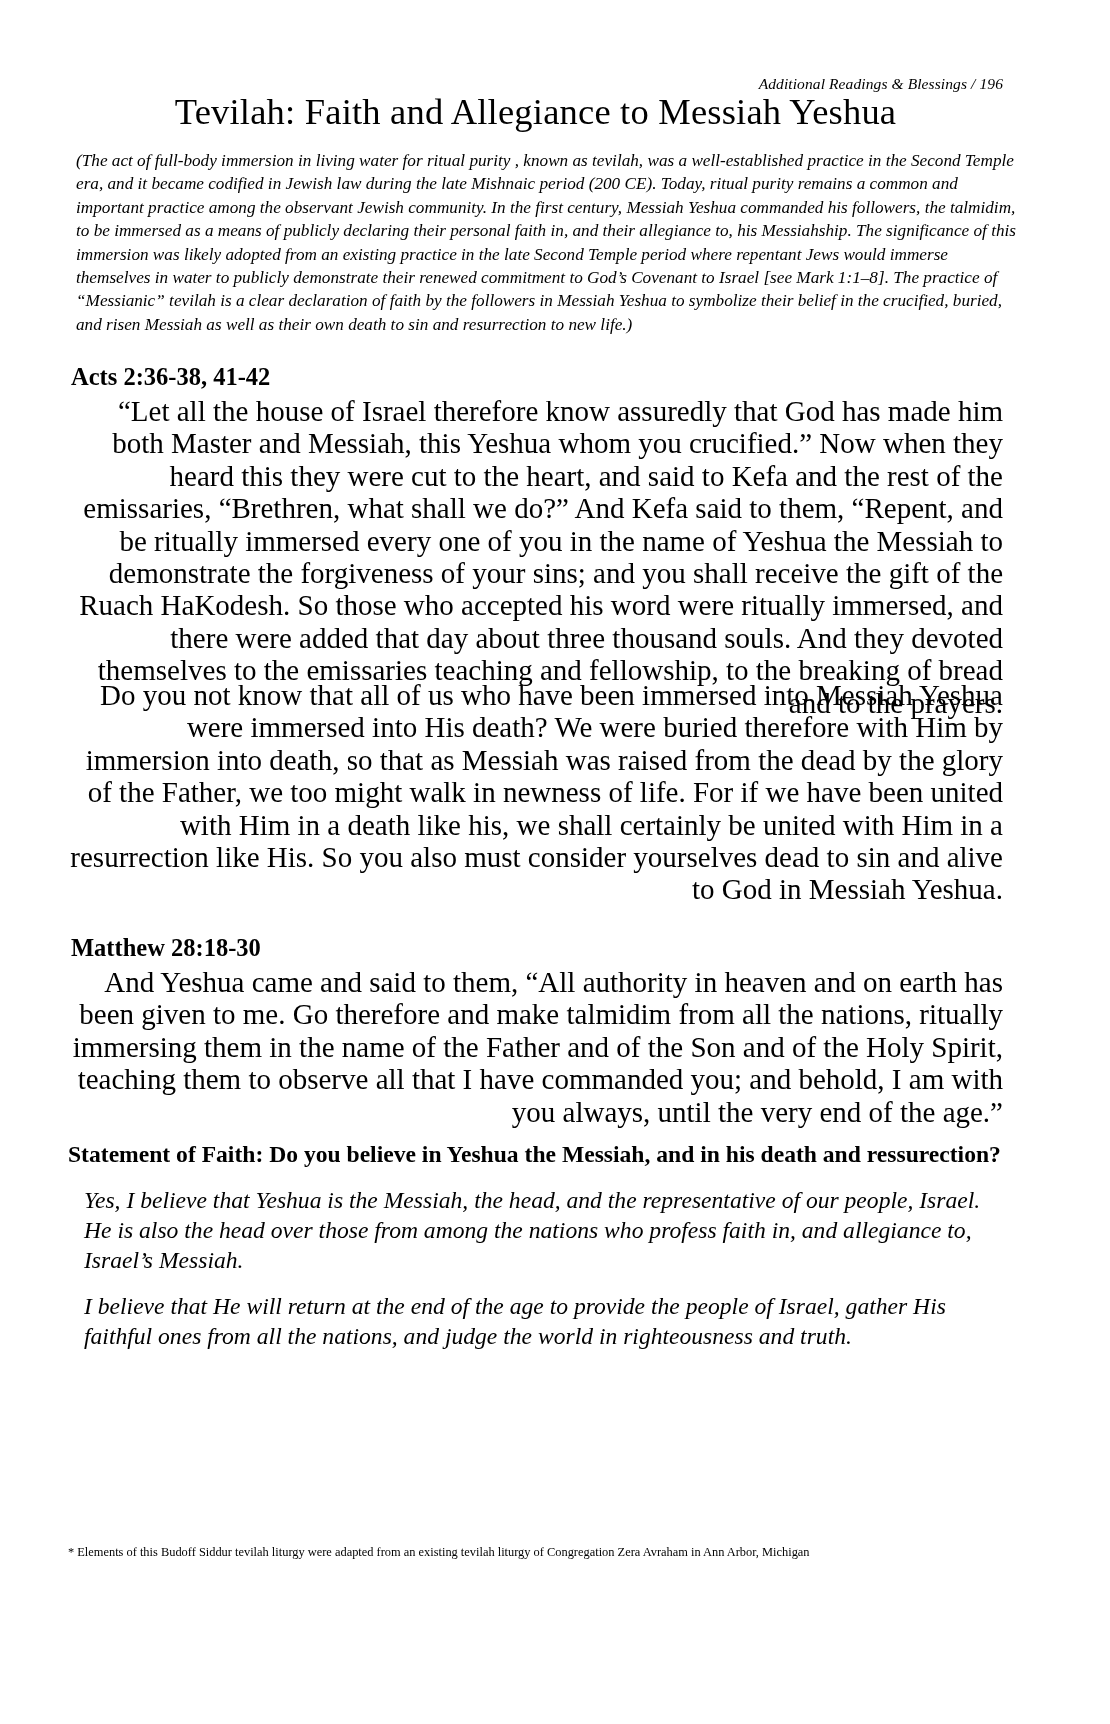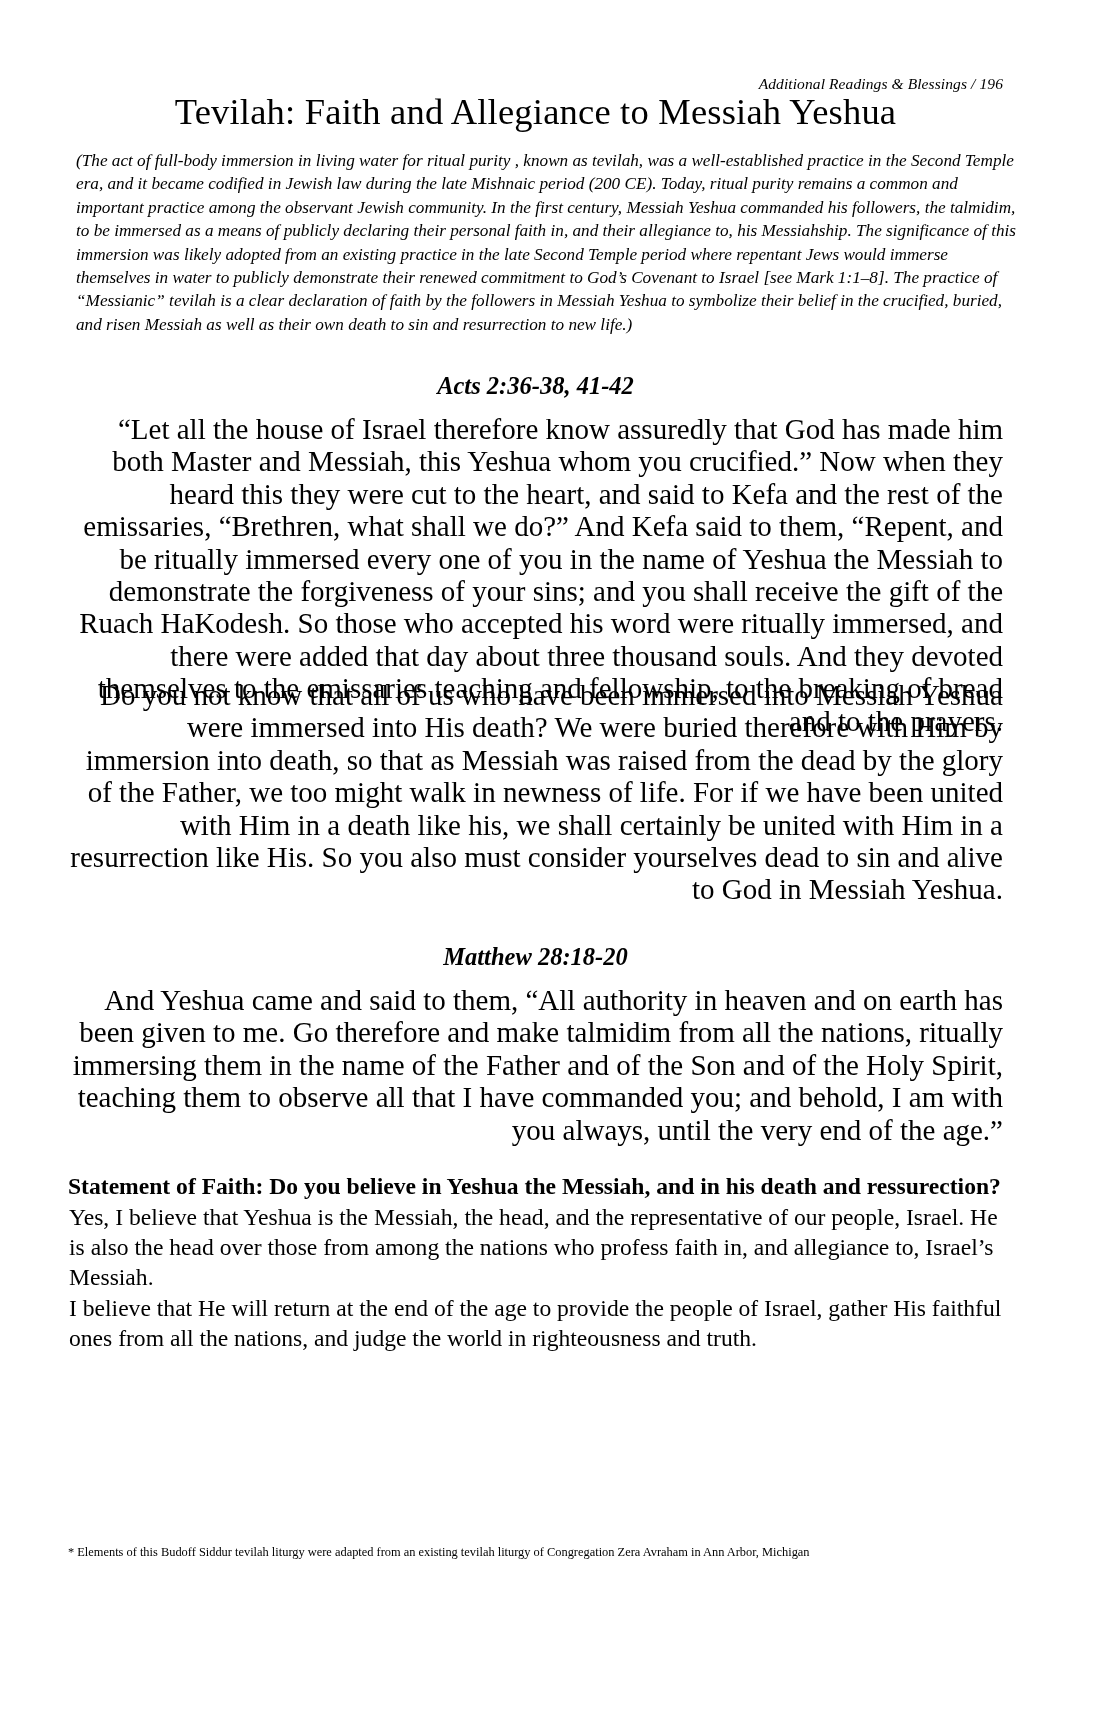--- a/index.html
+++ b/index.html
@@ -51,52 +51,52 @@
       font-size: 17.2px;
       line-height: 23.4px;
       margin: 8px;
     }
     .reading {
       position: absolute;
       left: 0;
       width: 935px;
     }
     .reading-ref {
-      text-align: center;
-      font-style: italic;
+      text-align: left;
       font-weight: bold;
       font-size: 24.5px;
       line-height: 30px;
-      margin: 12px;
+      margin: 3px;
     }
     .reading-text {
       font-size: 29px;
       line-height: 32.4px;
       margin: 0;
       text-align: right;
     }
     #reading-acts { top: 359px; }
     #reading-romans { top: 679px; }
     #reading-matthew { top: 930px; }
     .statement {
       position: absolute;
       left: 0;
-      top: 1171px;
+      top: 1139px;
       width: 935px;
     }
     .statement-question {
       font-weight: bold;
       font-size: 23.6px;
       line-height: 30px;
       margin: 0;
     }
     .statement-answer {
+      font-style: italic;
       font-size: 23.6px;
       line-height: 30px;
-      margin: 1px;
+      margin: 16px;
     }
     .footnote {
       position: absolute;
       left: 0;
       top: 1544px;
       font-size: 12.4px;
       line-height: 16px;
       margin: 0;
     }
   </style>
@@ -114,21 +114,21 @@
   <section class="reading" id="reading-acts">
     <p class="reading-ref">Acts 2:36-38, 41-42</p>
     <p class="reading-text">“Let all the house of Israel therefore know assuredly that God has made him both Master and Messiah, this Yeshua whom you crucified.” Now when they heard this they were cut to the heart, and said to Kefa and the rest of the emissaries, “Brethren, what shall we do?” And Kefa said to them, “Repent, and be ritually immersed every one of you in the name of Yeshua the Messiah to demonstrate the forgiveness of your sins; and you shall receive the gift of the Ruach HaKodesh. So those who accepted his word were ritually immersed, and there were added that day about three thousand souls. And they devoted themselves to the emissaries teaching and fellowship, to the breaking of bread and to the prayers.</p>
   </section>
 
   <section class="reading" id="reading-romans">
     <p class="reading-text">Do you not know that all of us who have been immersed into Messiah Yeshua were immersed into His death? We were buried therefore with Him by immersion into death, so that as Messiah was raised from the dead by the glory of the Father, we too might walk in newness of life. For if we have been united with Him in a death like his, we shall certainly be united with Him in a resurrection like His. So you also must consider yourselves dead to sin and alive to God in Messiah Yeshua.</p>
   </section>
 
   <section class="reading" id="reading-matthew">
-    <p class="reading-ref">Matthew 28:18-20</p>
+    <p class="reading-ref">Matthew 28:18-30</p>
     <p class="reading-text">And Yeshua came and said to them, “All authority in heaven and on earth has been given to me. Go therefore and make talmidim from all the nations, ritually immersing them in the name of the Father and of the Son and of the Holy Spirit, teaching them to observe all that I have commanded you; and behold, I am with you always, until the very end of the age.”</p>
   </section>
 
   <section class="statement">
     <p class="statement-question">Statement of Faith: Do you believe in Yeshua the Messiah, and in his death and ressurection?</p>
     <p class="statement-answer">Yes, I believe that Yeshua is the Messiah, the head, and the representative of our people, Israel. He is also the head over those from among the nations who profess faith in, and allegiance to, Israel’s Messiah.</p>
     <p class="statement-answer">I believe that He will return at the end of the age to provide the people of Israel, gather His faithful ones from all the nations, and judge the world in righteousness and truth.</p>
   </section>
 
   <p class="footnote">* Elements of this Budoff Siddur tevilah liturgy were adapted from an existing tevilah liturgy of Congregation Zera Avraham in Ann Arbor, Michigan</p>

